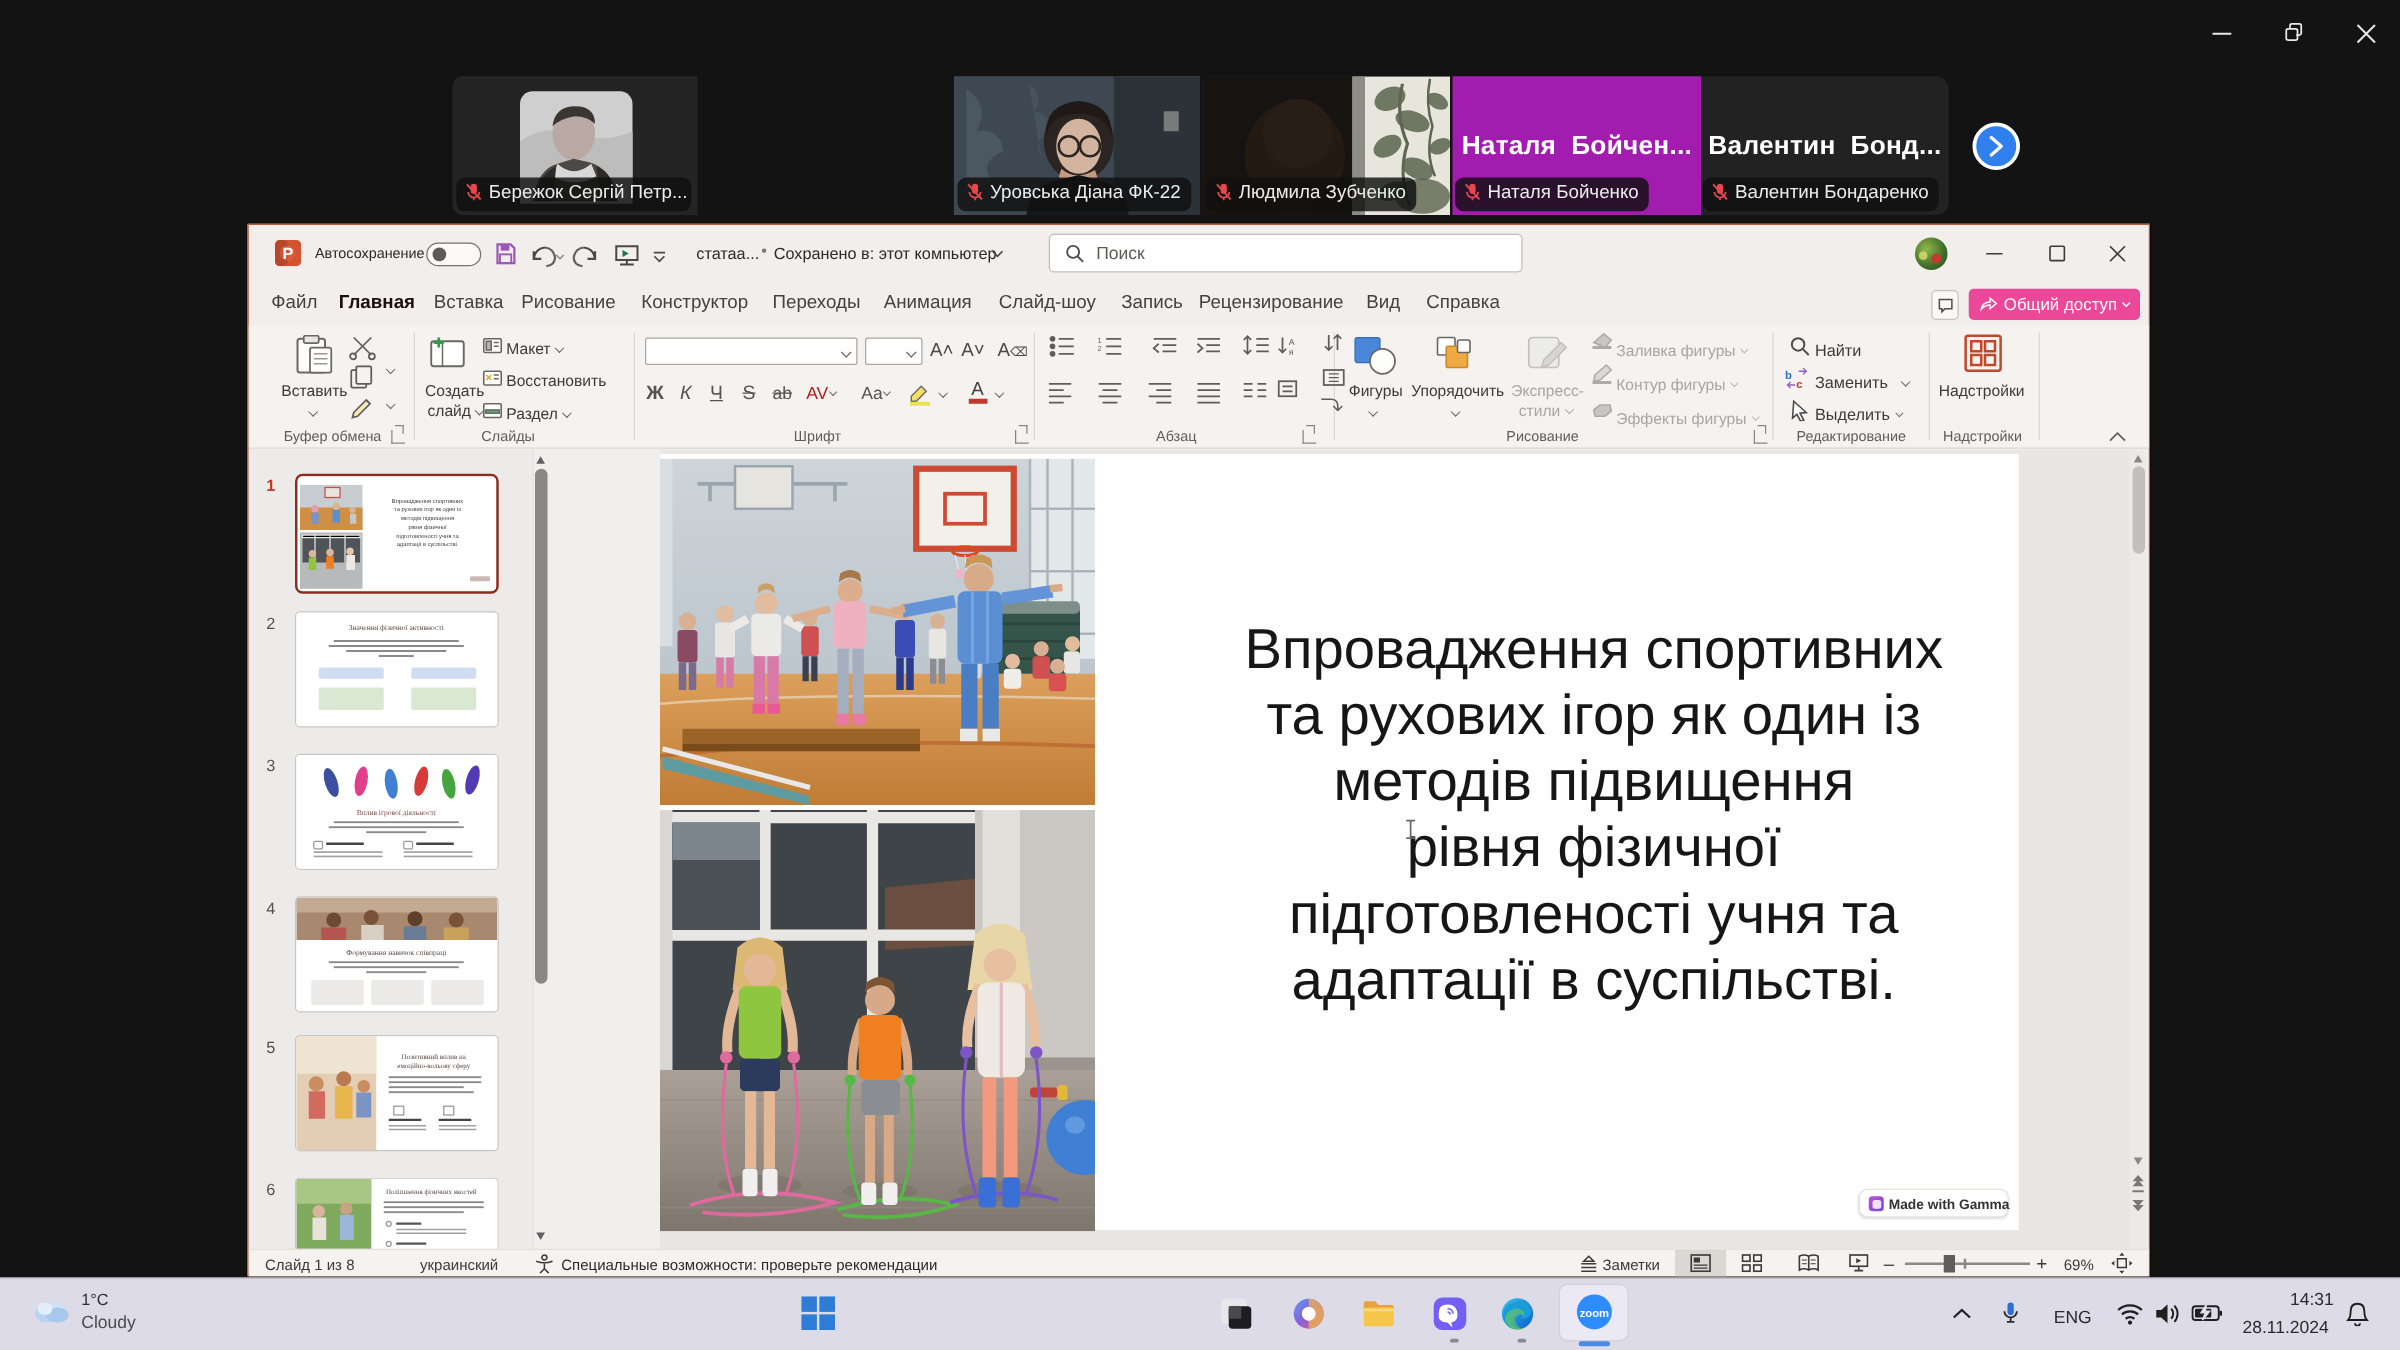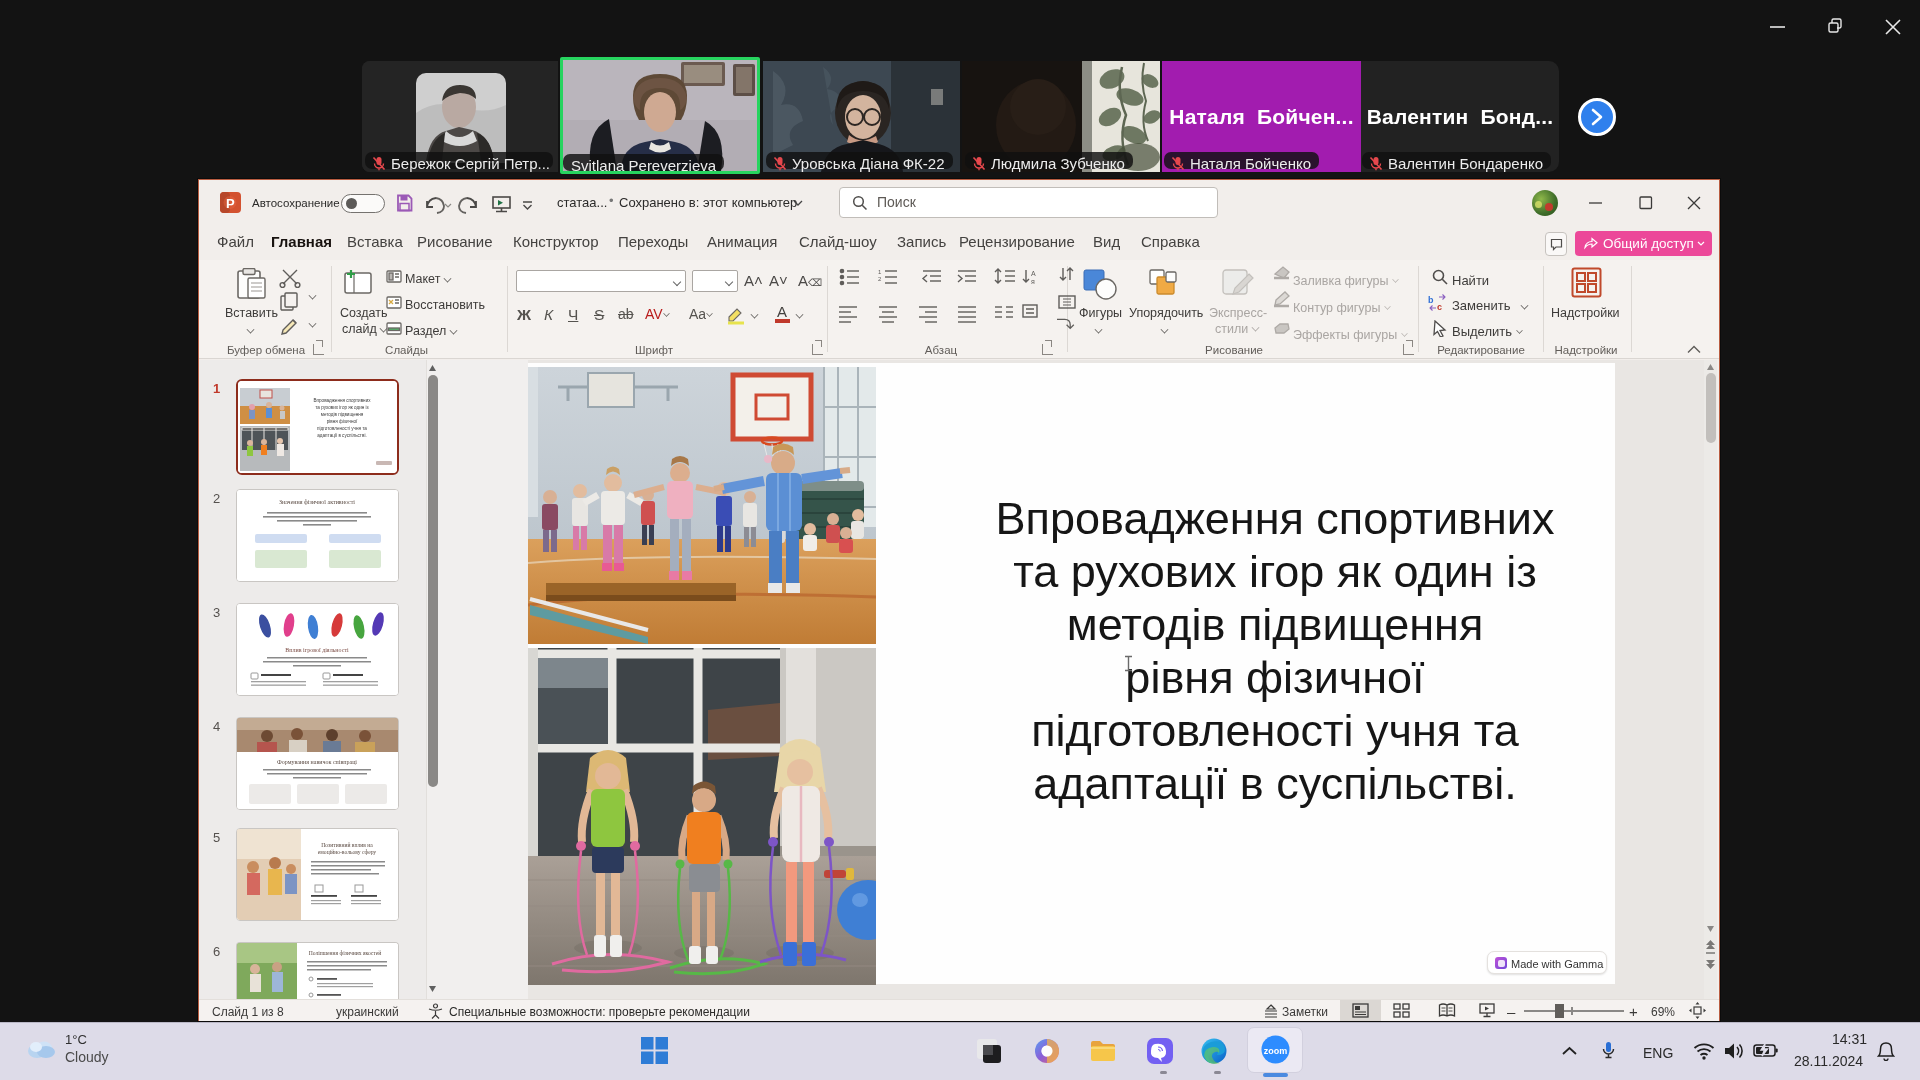--- a/index.html
+++ b/index.html
@@ -2,21 +2,21 @@
 <html><head>
 <meta charset="utf-8">
 <style>
 *{margin:0;padding:0;box-sizing:border-box}
 html,body{width:1920px;height:1080px;overflow:hidden}
 body{background:#131313;font-family:"Liberation Sans",sans-serif}
 .ab{position:absolute}
 #screen{position:absolute;left:0;top:0;width:1920px;height:1080px;background:#131313}
 
 .tile{position:absolute;top:61px;height:111px;background:#242424;overflow:hidden}
-.vlabel{position:absolute;bottom:3px;left:3px;height:17px;background:rgba(16,16,16,.82);color:#ececec;font-size:15px;line-height:23px;border-radius:7px;padding:0 8px 12px 26px;white-space:nowrap}
+.vlabel{position:absolute;bottom:3px;left:3px;height:27px;background:rgba(16,16,16,.82);color:#ececec;font-size:15px;line-height:23px;border-radius:7px;padding:0 8px 12px 26px;white-space:nowrap}
 .micx{position:absolute;left:7px;top:4px;width:14px;height:15px}
 .bigname{position:absolute;top:0;width:100%;height:100%;display:flex;align-items:center;justify-content:center;color:#fff;font-weight:bold;font-size:21px;letter-spacing:.2px;white-space:nowrap;overflow:hidden}
 
 #ppt{position:absolute;left:198px;top:179px;width:1522px;height:842px;background:#f2eeeb;border:1px solid #b85c40;box-shadow:0 0 0 1px rgba(0,0,0,.4)}
 .tbt{position:absolute;font-size:13px;color:#2b2a29;white-space:nowrap}
 .tabs{position:absolute;top:43px;left:0;width:100%;height:37px}
 .tab{position:absolute;top:0;height:37px;line-height:37px;font-size:15px;color:#444240;white-space:nowrap}
 .ribbon{position:absolute;top:80px;left:0;width:100%;height:99px;background:#f5f2ef;border-bottom:1px solid #dad6d2}
 .rsep{position:absolute;top:6px;width:1px;height:86px;background:#dcd8d4}
 .rlabel{position:absolute;top:84px;font-size:11.5px;color:#615d59;text-align:center;white-space:nowrap}
@@ -65,38 +65,20 @@
 <path d="M66 100 q3 -22 17 -28 l-3 28z M132 100 q-3 -23 -17 -28 l4 28z" fill="#2c2a28"></path>
 </g>
 </svg>
 <div class="vlabel" style="max-width:188px"><svg class="micx" viewBox="0 0 14 15">
           <rect x="4.5" y="1" width="5" height="8" rx="2.5" fill="#e5484d"></rect>
           <path d="M2.5 7.5 a4.5 4.5 0 0 0 9 0 M7 12 v2.2" stroke="#e5484d" stroke-width="1.4" fill="none"></path>
           <line x1="1.5" y1="1.5" x2="12.5" y2="13.5" stroke="#e5484d" stroke-width="1.6"></line>
         </svg>Бережок Сергій Петр...</div>
 </div>
 
-<div class="tile" style="left:560px;width:200px;top:57px;height:117px;border:3px solid #27d45f;border-radius:2px">
-<svg width="194" height="111" viewBox="0 0 194 111">
-<rect width="194" height="111" fill="#b2adb4"></rect>
-<rect x="0" y="0" width="194" height="60" fill="#bab5bc"></rect>
-<rect x="118" y="2" width="44" height="24" rx="2" fill="#6b5a50"></rect>
-        <rect x="121" y="5" width="38" height="18" fill="#998d7f"></rect>
-<rect x="170" y="4" width="22" height="32" rx="2" fill="#5d4f47"></rect>
-        <rect x="173" y="7" width="16" height="26" fill="#837569"></rect>
-<path d="M28 111 q-6 -40 18 -52 l8 52z" fill="#1c1d22"></path>
-<path d="M158 111 q6 -38 -16 -50 l-8 50z" fill="#1c1d22"></path>
-<path d="M70 36 q0 -22 27 -22 q27 0 27 22 q0 14 -6 24 l-42 0 q-6 -10 -6 -24z" fill="#5e4936"></path>
-<ellipse cx="97" cy="52" rx="16" ry="20" fill="#cfa992"></ellipse>
-<path d="M70 38 q4 -20 27 -20 q23 0 27 20 q-2 10 -7 12 q2 -22 -20 -22 q-22 0 -20 22 q-5 -2 -7 -12z" fill="#6d5443"></path>
-<path d="M58 111 q0 -24 24 -29 l15 -3 15 3 q24 5 24 29z" fill="#262e47"></path>
-<path d="M88 82 q9 7 18 0 l2 7 q-11 7 -22 0z" fill="#e8e6e2"></path>
-</svg>
-<div class="vlabel" style="left:0;bottom:0;padding-left:8px">Svitlana Pereverzieva</div>
-</div>
 
 <div class="tile" style="left:763px;width:197px">
 <svg width="197" height="111" viewBox="0 0 197 111">
 <rect width="197" height="111" fill="#47525c"></rect>
 <path d="M0 0 h197 v111 h-197 z" fill="#3d4852"></path>
 <path d="M10 10 q20 14 8 34 q18 -4 22 16 q-20 8 -10 24 l-20 10z" fill="#55626d" opacity=".6"></path>
 <path d="M60 6 q14 10 4 22 q16 2 12 18 q-14 6 -6 18" fill="#505d68" opacity=".5"></path>
 <rect x="128" y="0" width="69" height="111" fill="#2b3238"></rect>
 <rect x="168" y="28" width="12" height="16" fill="#c8c4bc" opacity=".5"></rect>
 <ellipse cx="100" cy="52" rx="28" ry="32" fill="#2a2522"></ellipse>
@@ -837,21 +819,21 @@
 </svg>
 
 <div class="ab" style="left:290px;top:132px;width:1092px;text-align:center;font-size:45px;line-height:53px;color:#161616;letter-spacing:0px">Впровадження спортивних<br>та рухових ігор як один із<br>методів підвищення<br>рівня фізичної<br>підготовленості учня та<br>адаптації в суспільстві.</div>
 <svg class="ab" style="left:684px;top:295px" width="11" height="17" viewBox="0 0 11 17">
           <path d="M2 1.5 h7 M2 15.5 h7 M5.5 1.5 v14" stroke="#6a6a6a" stroke-width="1.4" fill="none"></path>
         </svg>
 
 <div class="ab" style="left:1048px;top:591px;width:120px;height:23px;background:#fff;border:1px solid #e4e1de;border-radius:7px;white-space:nowrap;box-shadow:0 1px 2px rgba(0,0,0,.12)">
 <div class="ab" style="left:7px;top:5px;width:12px;height:12px;border-radius:3px;background:linear-gradient(135deg,#c052d8,#7048d8);"></div>
 <div class="ab" style="left:9.5px;top:7.5px;width:7px;height:7px;border-radius:2px;background:#fff;opacity:.85"></div>
-<div class="ab" style="left:23px;top:5.5px;font-size:11px;font-weight:normal;color:#333;white-space:nowrap">Made with Gamma</div>
+<div class="ab" style="left:23px;top:5.5px;font-size:11px;font-weight:bold;color:#333;white-space:nowrap">Made with Gamma</div>
 </div>
 </div>
 
 <div class="ab" style="left:1505px;top:180px;width:13px;height:639px;background:#eceae7"></div>
 <svg class="ab" style="left:1507px;top:183px" width="9" height="8" viewBox="0 0 9 8">
         <path d="M4.5 1 L8 7 H1z" fill="#8a8886"></path>
       </svg>
 <div class="ab" style="left:1506.5px;top:193px;width:10px;height:70px;background:#c2bfbc;border-radius:5px"></div>
 <svg class="ab" style="left:1507px;top:745px" width="9" height="8" viewBox="0 0 9 8">
         <path d="M4.5 7 L1 1 H8z" fill="#8a8886"></path>

